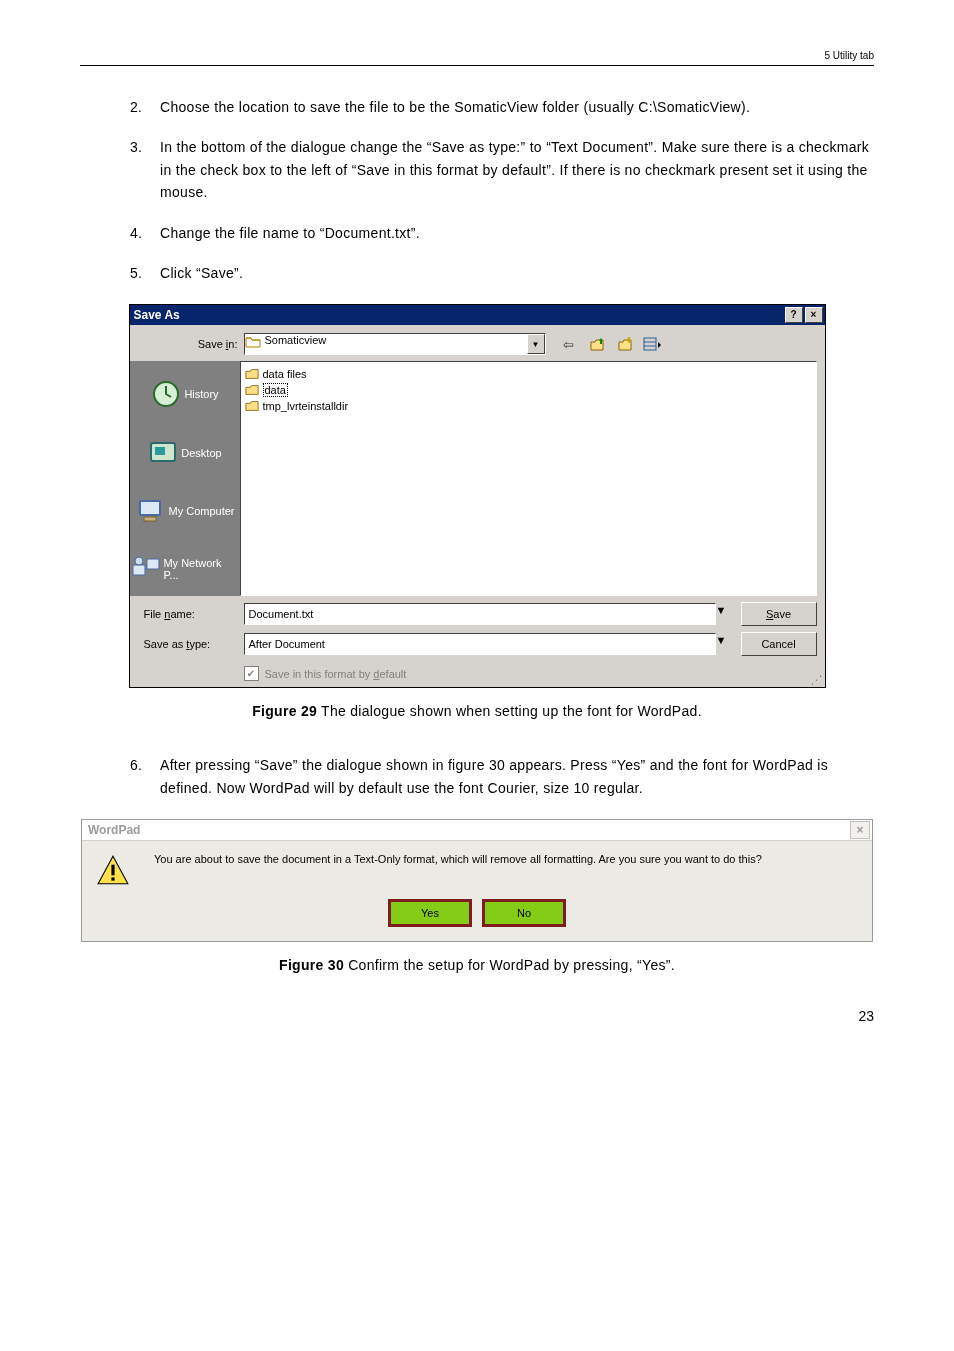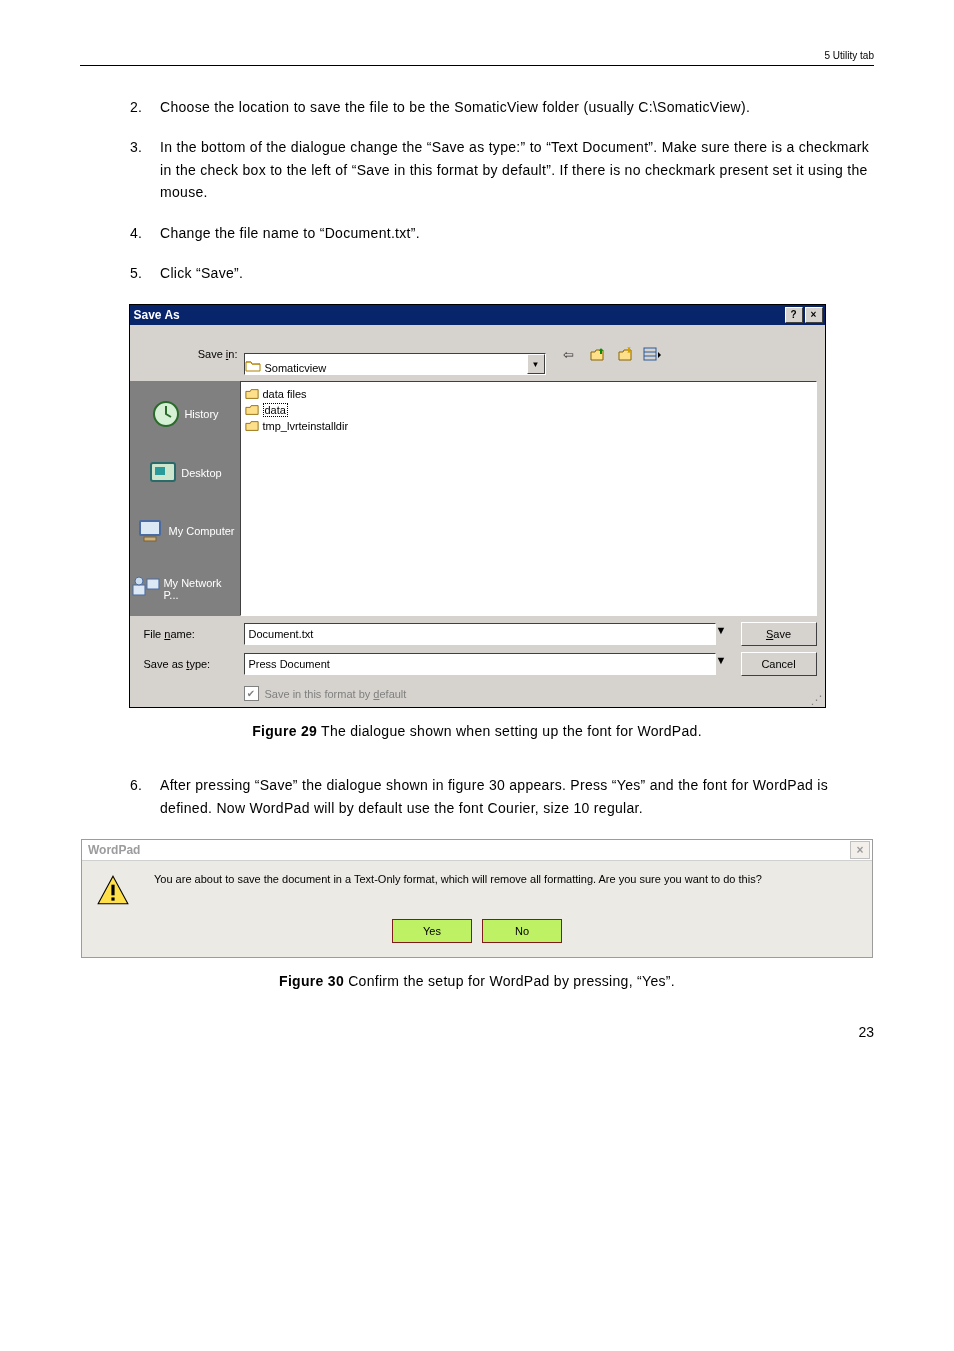--- a/index.html
+++ b/index.html
@@ -77,24 +77,24 @@
     margin-left: 2px;
     display:flex;align-items:center;justify-content:center;
     color:#000;font-weight:bold;font-size:10px;line-height:1;
   }
   .row-savein {
     display:flex;align-items:center;
     padding:8px 20px 6px 8px;
   }
   .row-savein .lbl { width:100px;text-align:right;padding-right:6px;}
   .combo {
-    display:flex;align-items:flex-end;
+    display:flex;align-items:flex-start;
     background:#fff;border:1px solid #808080;height:20px;
     border-top-color:#404040;border-left-color:#404040;
-    border-right-color:#fff;border-bottom-color:#fff;margin-top:20px;
+    border-right-color:#fff;border-bottom-color:#fff;
   }
   .combo .cb-icon{width:16px;display:flex;justify-content:center}
   .combo .cb-text{flex:1;padding:0 4px}
   .combo .cb-arrow{
     width:16px;height:18px;background:#d6d3ce;
     border:1px solid #fff;border-right-color:#404040;border-bottom-color:#404040;
     display:flex;align-items:center;justify-content:center;font-size:8px;
   }
   .toolbar-icons{display:flex;gap:6px;margin-left:12px}
   .tb-ico{
@@ -162,22 +162,22 @@
   }
   .msg-title .spacer{flex:1}
   .msg-title .close{
     width:18px;height:16px;border:1px solid #c0c0c0;
     display:flex;align-items:center;justify-content:center;color:#9c9c9c;background:#f3f0ec;
   }
   .msg-body{display:flex;padding:12px 14px;gap:24px;align-items:flex-start}
   .warn-ico{width:34px;height:34px;flex-shrink:0}
   .msg-btns{display:flex;justify-content:center;gap:10px;padding:0 0 14px 0}
   .msg-btn{
-    width:78px;height:22px;background:#bef264;
-    border:1px solid #7f1d1d;display:flex;align-items:center;justify-content:center;
+    width:78px;height:22px;background:#84cc16;
+    border:3px solid #7f1d1d;display:flex;align-items:center;justify-content:center;
   }
 
   u{text-decoration:underline}
 </style>
 </head>
 <body>
 
 <div class="page">
 
   <div class="header-line">5 Utility tab</div>
@@ -307,21 +307,21 @@
         <span class="lbl">File <u>n</u>ame:</span>
         <div class="txtfld" style="flex:1">
           <span>Document.txt</span>
         </div>
         <span class="cb-arrow" style="height:20px">▼</span>
         <div class="dlg-btn"><u>S</u>ave</div>
       </div>
       <div class="brow">
         <span class="lbl">Save as <u>t</u>ype:</span>
         <div class="txtfld" style="flex:1">
-          <span>Press Document</span>
+          <span>After Document</span>
         </div>
         <span class="cb-arrow" style="height:20px">▼</span>
         <div class="dlg-btn">Cancel</div>
       </div>
     </div>
     <div class="chk-row">
       <span class="chk">✔</span>
       <span>Save in this format by <u>d</u>efault</span>
     </div>
     <div class="resize">⋰</div>

